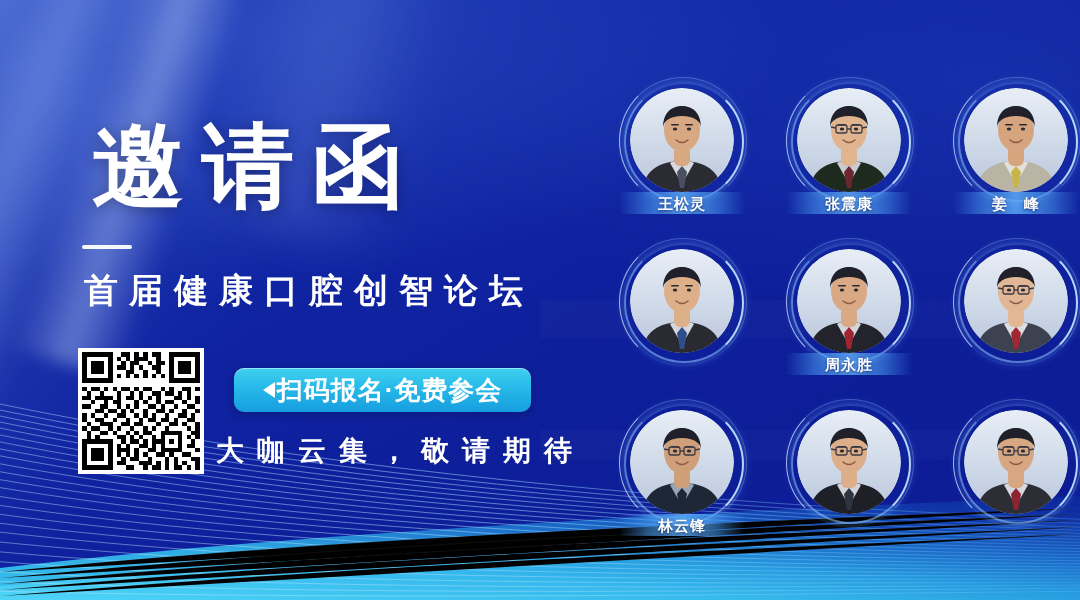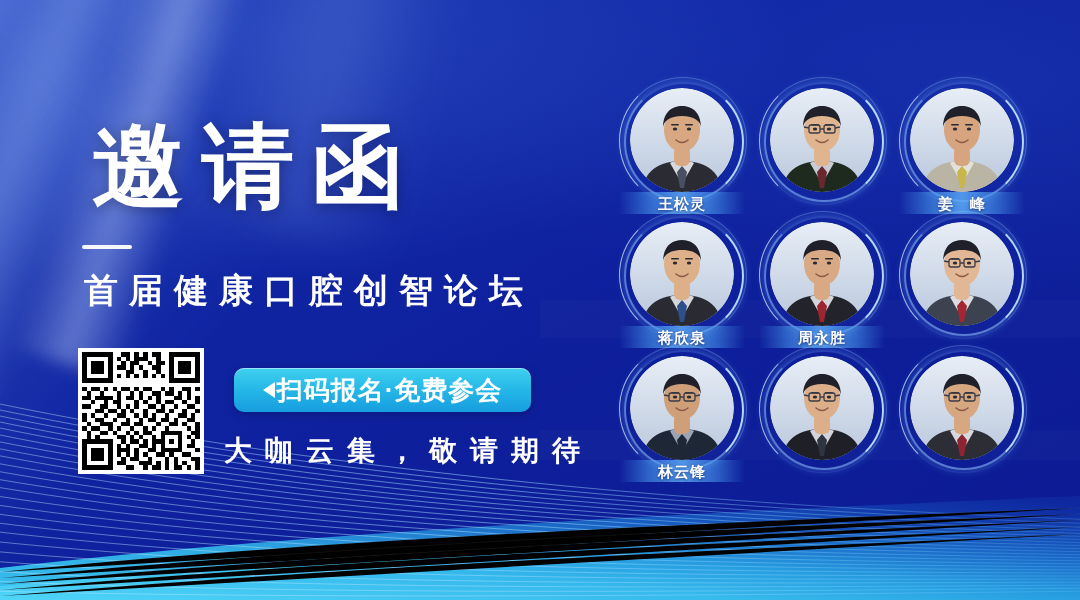--- a/index.html
+++ b/index.html
@@ -85,30 +85,30 @@
     width:0;height:0;border-top:8px solid transparent;border-bottom:8px solid transparent;
     border-right:12px solid #ffffff;flex:none;margin-right:2px;
   }
   #ctaLabel{
     font-size:26px;font-weight:bold;color:#ffffff;letter-spacing:1px;
     white-space:nowrap;line-height:1;
     font-family:"Liberation Sans","DejaVu Sans",sans-serif;
   }
 
   #tagline{
-    position:absolute;left:224px;top:432px;
+    position:absolute;left:216px;top:432px;
     font-size:28px;font-weight:bold;color:#ffffff;letter-spacing:13px;
     white-space:nowrap;
   }
 
   
   #speakerGrid{
     position:absolute;left:612px;top:88px;
     width:420px;height:410px;
-    display:grid;grid-template-columns:repeat(3,140px);grid-template-rows:repeat(3,134px);
+    display:grid;grid-template-columns:repeat(3,140px);grid-template-rows:repeat(3,134px);gap:27px;
   }
   .speaker{position:relative;width:140px;height:134px;}
   .avatarRing{
     position:absolute;left:50%;top:0;transform:translateX(-50%);
     width:104px;height:104px;border-radius:50%;
   }
   .avatarRing::before{
     content:"";position:absolute;left:-6px;top:-6px;width:116px;height:116px;
     border-radius:50%;
     border:2px solid rgba(150,200,255,0.55);
@@ -525,20 +525,23 @@
         <rect x="39" y="37" width="11" height="8" rx="2"></rect>
         <rect x="54" y="37" width="11" height="8" rx="2"></rect>
         <path d="M50,41 L54,41"></path>
                   <path d="M39,40 L34,39"></path>
                   <path d="M65,40 L70,39"></path>
       </g>
     </g>
   </svg>
           </div>
         </div>
+        <div class="namePlate">
+          <span class="nameText">张震康</span>
+        </div>
       </div>
       <div class="speaker">
         <div class="avatarRing">
           <div class="avatarPhoto">
   <svg viewBox="0 0 104 104" aria-hidden="true">
     <defs>
       <linearGradient id="bg2" x1="0" y1="0" x2="0" y2="1">
         <stop offset="0%" stop-color="#e8eef6"></stop>
                   <stop offset="100%" stop-color="#b9c7dc"></stop>
       </linearGradient>
@@ -610,23 +613,20 @@
 
       <rect x="41" y="36" width="8" height="1.6" rx="0.8" fill="#2a2a32"></rect>
       <rect x="55" y="36" width="8" height="1.6" rx="0.8" fill="#2a2a32"></rect>
 
       <path d="M46,52 Q52,57 58,52" stroke="#8d5a48" stroke-width="1.6" fill="none" stroke-linecap="round"></path>
 
     </g>
   </svg>
           </div>
         </div>
-        <div class="namePlate">
-          <span class="nameText">蒋欣泉</span>
-        </div>
       </div>
       <div class="speaker">
         <div class="avatarRing">
           <div class="avatarPhoto">
   <svg viewBox="0 0 104 104" aria-hidden="true">
     <defs>
       <linearGradient id="bg4" x1="0" y1="0" x2="0" y2="1">
         <stop offset="0%" stop-color="#e8eef6"></stop>
                   <stop offset="100%" stop-color="#b9c7dc"></stop>
       </linearGradient>

